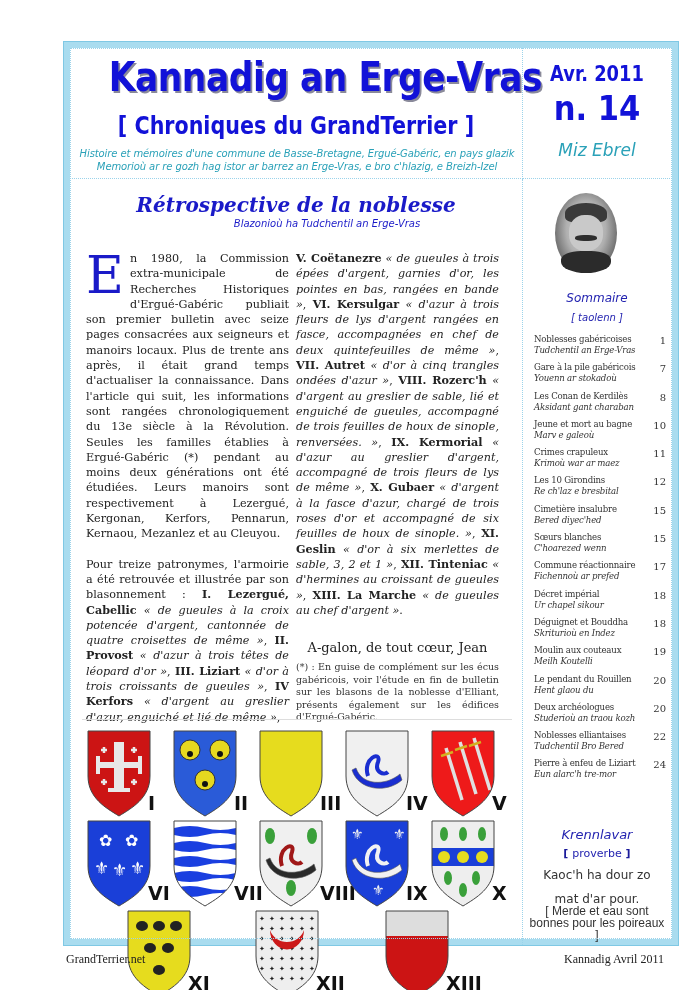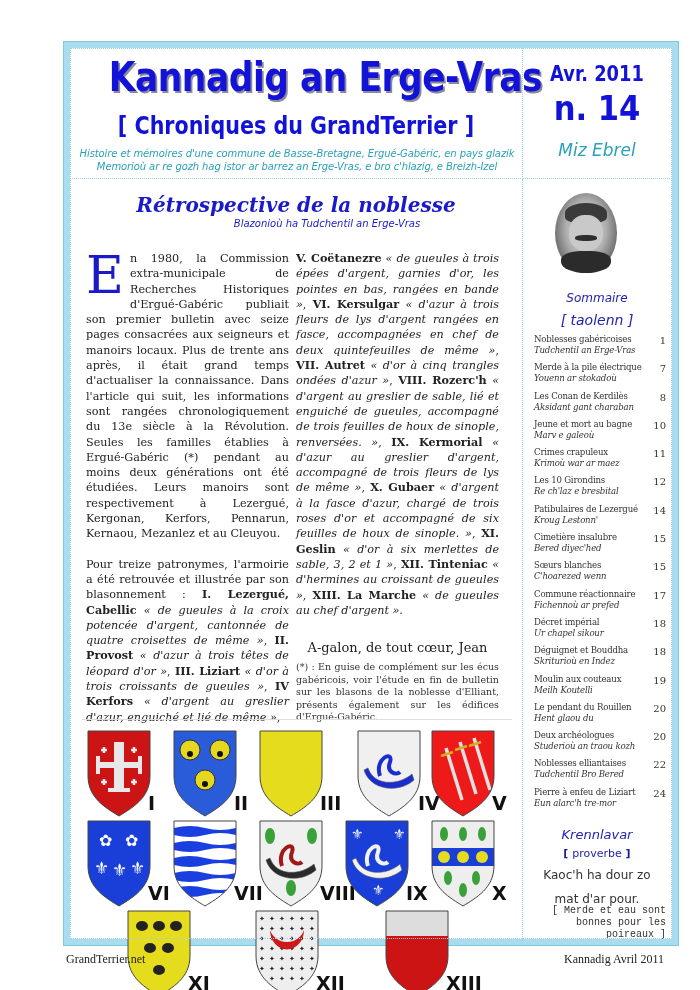--- a/index.html
+++ b/index.html
@@ -35,31 +35,31 @@
   .shield-item svg { position:absolute; left:0; top:0; }
   .shield-label { position:absolute; font-family:"DejaVu Sans", sans-serif; font-weight:bold; font-size:19px; color:#111; }
   .side { position:absolute; left:452px; top:131px; width:150px; height:766px; }
   .portrait { position:absolute; left:33px; top:14px; width:62px; height:80px; border-radius:50%;
     background:radial-gradient(ellipse at 50% 45%, #d8d8d8 0%, #b0b0b0 45%, #6a6a6a 75%, #eeeeee 100%); }
   .portrait .hair { position:absolute; left:10px; top:10px; width:42px; height:20px; border-radius:50% 50% 30% 30%; background:#3a3a3a; }
   .portrait .face { position:absolute; left:14px; top:22px; width:34px; height:36px; border-radius:45%; background:#c9c9c9; }
   .portrait .mous { position:absolute; left:20px; top:42px; width:22px; height:6px; border-radius:40%; background:#2e2e2e; }
   .portrait .coat { position:absolute; left:6px; top:58px; width:50px; height:22px; border-radius:40% 40% 50% 50%; background:#2b2b2b; }
   .som-title { position:absolute; top:112px; width:100%; text-align:center; font-family:"DejaVu Sans", sans-serif; font-style:italic; font-size:12px; color:#2323b0; }
-  .som-sub { position:absolute; top:133px; width:100%; text-align:center; font-family:"DejaVu Sans", sans-serif; font-style:italic; font-size:14px; color:#2323b0; }
+  .som-sub { position:absolute; top:133px; width:100%; text-align:center; font-family:"DejaVu Sans", sans-serif; font-style:italic; font-size:10px; color:#2323b0; }
   .toc { position:absolute; left:12px; top:155px; width:128px; }
   .toc-item { position:relative; height:28.3px; font-family:"DejaVu Serif", serif; font-size:8.6px; line-height:11px; color:#333; }
   .toc-fr { display:block; white-space:nowrap; letter-spacing:-0.2px; }
   .toc-br { display:block; font-style:italic; white-space:nowrap; letter-spacing:-0.2px; }
   .toc-page { position:absolute; right:-4px; top:1px; font-size:10px; }
   .prov-title { position:absolute; top:648px; width:100%; text-align:center; font-family:"DejaVu Sans", sans-serif; font-style:italic; font-size:13px; color:#2323b0; }
   .prov-sub { position:absolute; top:668px; width:100%; text-align:center; font-family:"DejaVu Sans", sans-serif; font-size:11px; color:#2323b0; }
   .prov-sub b { color:#1a1a9a; }
   .prov-text { position:absolute; left:8px; top:684px; width:134px; text-align:center; font-family:"DejaVu Sans", sans-serif; font-size:12px; line-height:24px; color:#333; }
-  .prov-trans { position:absolute; left:6px; top:726px; width:138px; text-align:right; font-family:Liberation Mono, monospace; font-size:10px; line-height:12px; color:#333; }
+  .prov-trans { position:absolute; left:6px; top:726px; width:138px; text-align:center; font-family:Liberation Sans, sans-serif; font-size:12px; line-height:12px; color:#333; }
   .footer-left { position:absolute; left:66px; top:952px; font-family:"Liberation Serif", serif; font-size:12px; color:#222; }
   .footer-right { position:absolute; right:36px; top:952px; font-family:"Liberation Serif", serif; font-size:12px; color:#222; }
 </style>
 </head>
 <body>
 
 <div class="frame">
 
   <div class="mast">
     <div class="mast-title">Kannadig an Erge-Vras</div>
@@ -134,21 +134,21 @@
             <path d="M4 3 H66 V48 C66 70 48 80 35 88 C22 80 4 70 4 48 Z" fill="#e6dc1e"></path>
             <g clip-path="url(#cp2)">
               <path d="M10 20 A10 10 0 0 0 30 20 A8 8 0 0 1 10 20Z" fill="#cc2020"></path>
               <path d="M40 20 A10 10 0 0 0 60 20 A8 8 0 0 1 40 20Z" fill="#cc2020"></path>
               <path d="M25 52 A10 10 0 0 0 45 52 A8 8 0 0 1 25 52Z" fill="#cc2020"></path>
             </g>
             <path d="M4 3 H66 V48 C66 70 48 80 35 88 C22 80 4 70 4 48 Z" fill="none" stroke="#444" stroke-width="1"></path>
           </svg>
           <div class="shield-label" style="left: 64px; top: 64px;">III</div>
         </div>
-        <div class="shield-item" style="left: 272px; top: 8px;">
+        <div class="shield-item" style="left: 260px; top: 8px;">
           <svg width="72" height="92" viewBox="0 0 72 92">
             <clipPath id="cp3">
               <path d="M4 3 H66 V48 C66 70 48 80 35 88 C22 80 4 70 4 48 Z"></path>
             </clipPath>
             <path d="M4 3 H66 V48 C66 70 48 80 35 88 C22 80 4 70 4 48 Z" fill="#f0f0f0"></path>
             <g clip-path="url(#cp3)">
               <path d="M14 40 C20 58 44 58 58 46 L60 52 C44 66 16 62 10 42 Z" fill="#1a2ed0" stroke="#555" stroke-width="0.6"></path>
               <path d="M26 48 C20 30 40 22 36 34 C32 44 42 48 46 44" fill="none" stroke="#1a2ed0" stroke-width="4"></path>
             </g>
             <path d="M4 3 H66 V48 C66 70 48 80 35 88 C22 80 4 70 4 48 Z" fill="none" stroke="#444" stroke-width="1"></path>
@@ -361,21 +361,21 @@
     </div>
     <div class="som-title">Sommaire</div>
     <div class="som-sub">[ taolenn ]</div>
     <div class="toc" id="toc">
         <div class="toc-item">
           <span class="toc-fr">Noblesses gabéricoises</span>
           <span class="toc-br">Tudchentil an Erge-Vras</span>
           <span class="toc-page">1</span>
         </div>
         <div class="toc-item">
-          <span class="toc-fr">Merde à la pile électrique</span>
+          <span class="toc-fr">Gare à la pile gabéricois</span>
           <span class="toc-br">Youenn ar stokadoù</span>
           <span class="toc-page">7</span>
         </div>
         <div class="toc-item">
           <span class="toc-fr">Les Conan de Kerdilès</span>
           <span class="toc-br">Aksidant gant charaban</span>
           <span class="toc-page">8</span>
         </div>
         <div class="toc-item">
           <span class="toc-fr">Jeune et mort au bagne</span>
@@ -384,25 +384,20 @@
         </div>
         <div class="toc-item">
           <span class="toc-fr">Crimes crapuleux</span>
           <span class="toc-br">Krimoù  war ar maez</span>
           <span class="toc-page">11</span>
         </div>
         <div class="toc-item">
           <span class="toc-fr">Les 10 Girondins</span>
           <span class="toc-br">Re ch'laz e bresbital</span>
           <span class="toc-page">12</span>
-        </div>
-        <div class="toc-item">
-          <span class="toc-fr">Patibulaires de Lezergué</span>
-          <span class="toc-br">Kroug Lestonn'</span>
-          <span class="toc-page">14</span>
         </div>
         <div class="toc-item">
           <span class="toc-fr">Cimetière insalubre</span>
           <span class="toc-br">Bered diyec'hed</span>
           <span class="toc-page">15</span>
         </div>
         <div class="toc-item">
           <span class="toc-fr">Sœurs blanches</span>
           <span class="toc-br">C'hoarezed wenn</span>
           <span class="toc-page">15</span>

